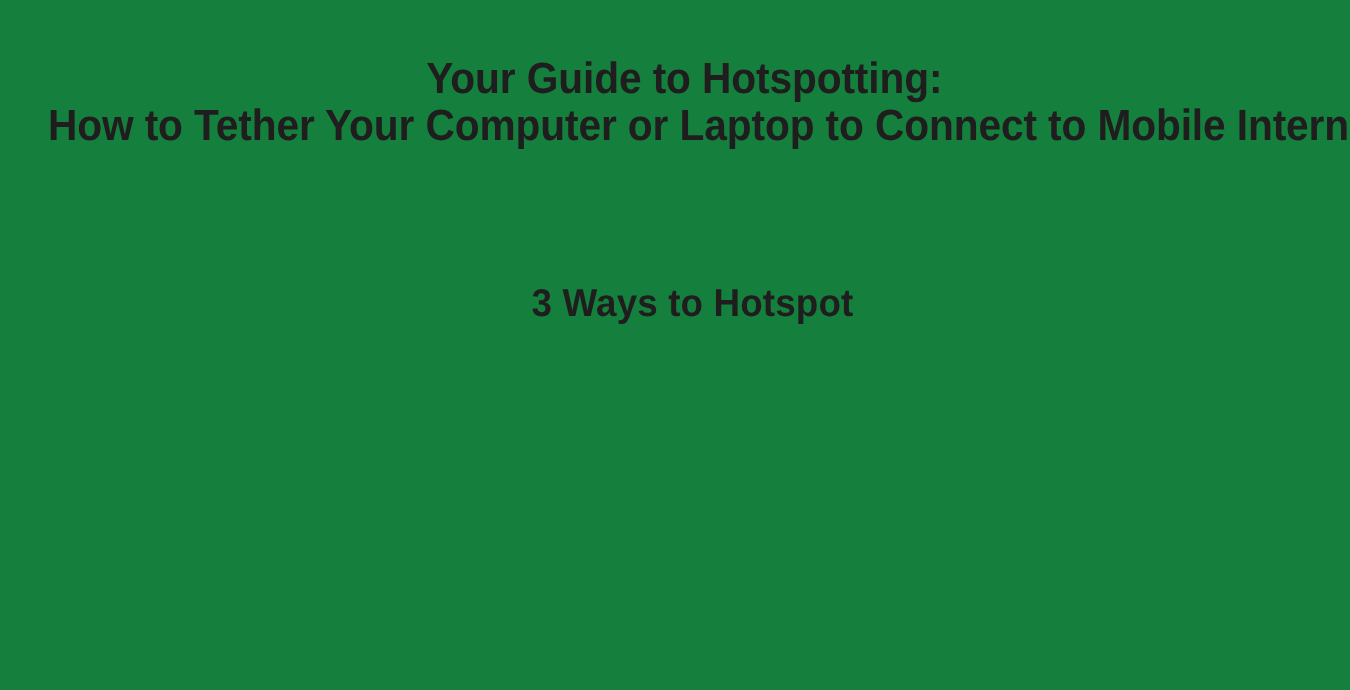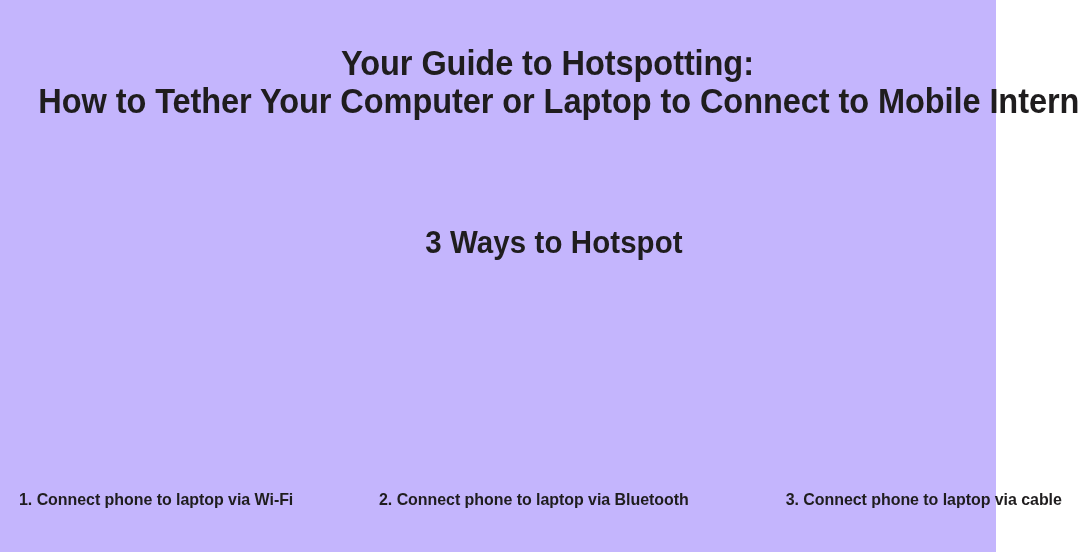--- a/index.html
+++ b/index.html
@@ -11,23 +11,23 @@
     width: 1080px;
     height: 552px;
     background: #ffffff;
     font-family: "Liberation Sans", "DejaVu Sans", sans-serif;
     color: #1f1d1e;
     overflow: hidden;
   }
 
   .page {
     position: relative;
-    width: 996px;
+    width: 1080px;
     height: 552px;
-    background: #c4b5fd;
+    background: #15803d;
   }
 
   
   .headline {
     position: absolute;
     left: 0;
     top: 44px;
     width: 1095px;            
     text-align: center;
   }
@@ -117,19 +117,14 @@
   </div>
 
   <div class="section-heading">3 Ways to Hotspot</div>
 
   <div class="illustrations">
     <div class="illustration-slot"></div>
     <div class="illustration-slot"></div>
     <div class="illustration-slot"></div>
   </div>
 
-  <div class="captions">
-    <div class="caption caption-1">1. Connect phone to laptop via Wi-Fi</div>
-    <div class="caption caption-2">2. Connect phone to laptop via Bluetooth</div>
-    <div class="caption caption-3">3. Connect phone to laptop via cable</div>
-  </div>
 
 </div>
 
 </body></html>

